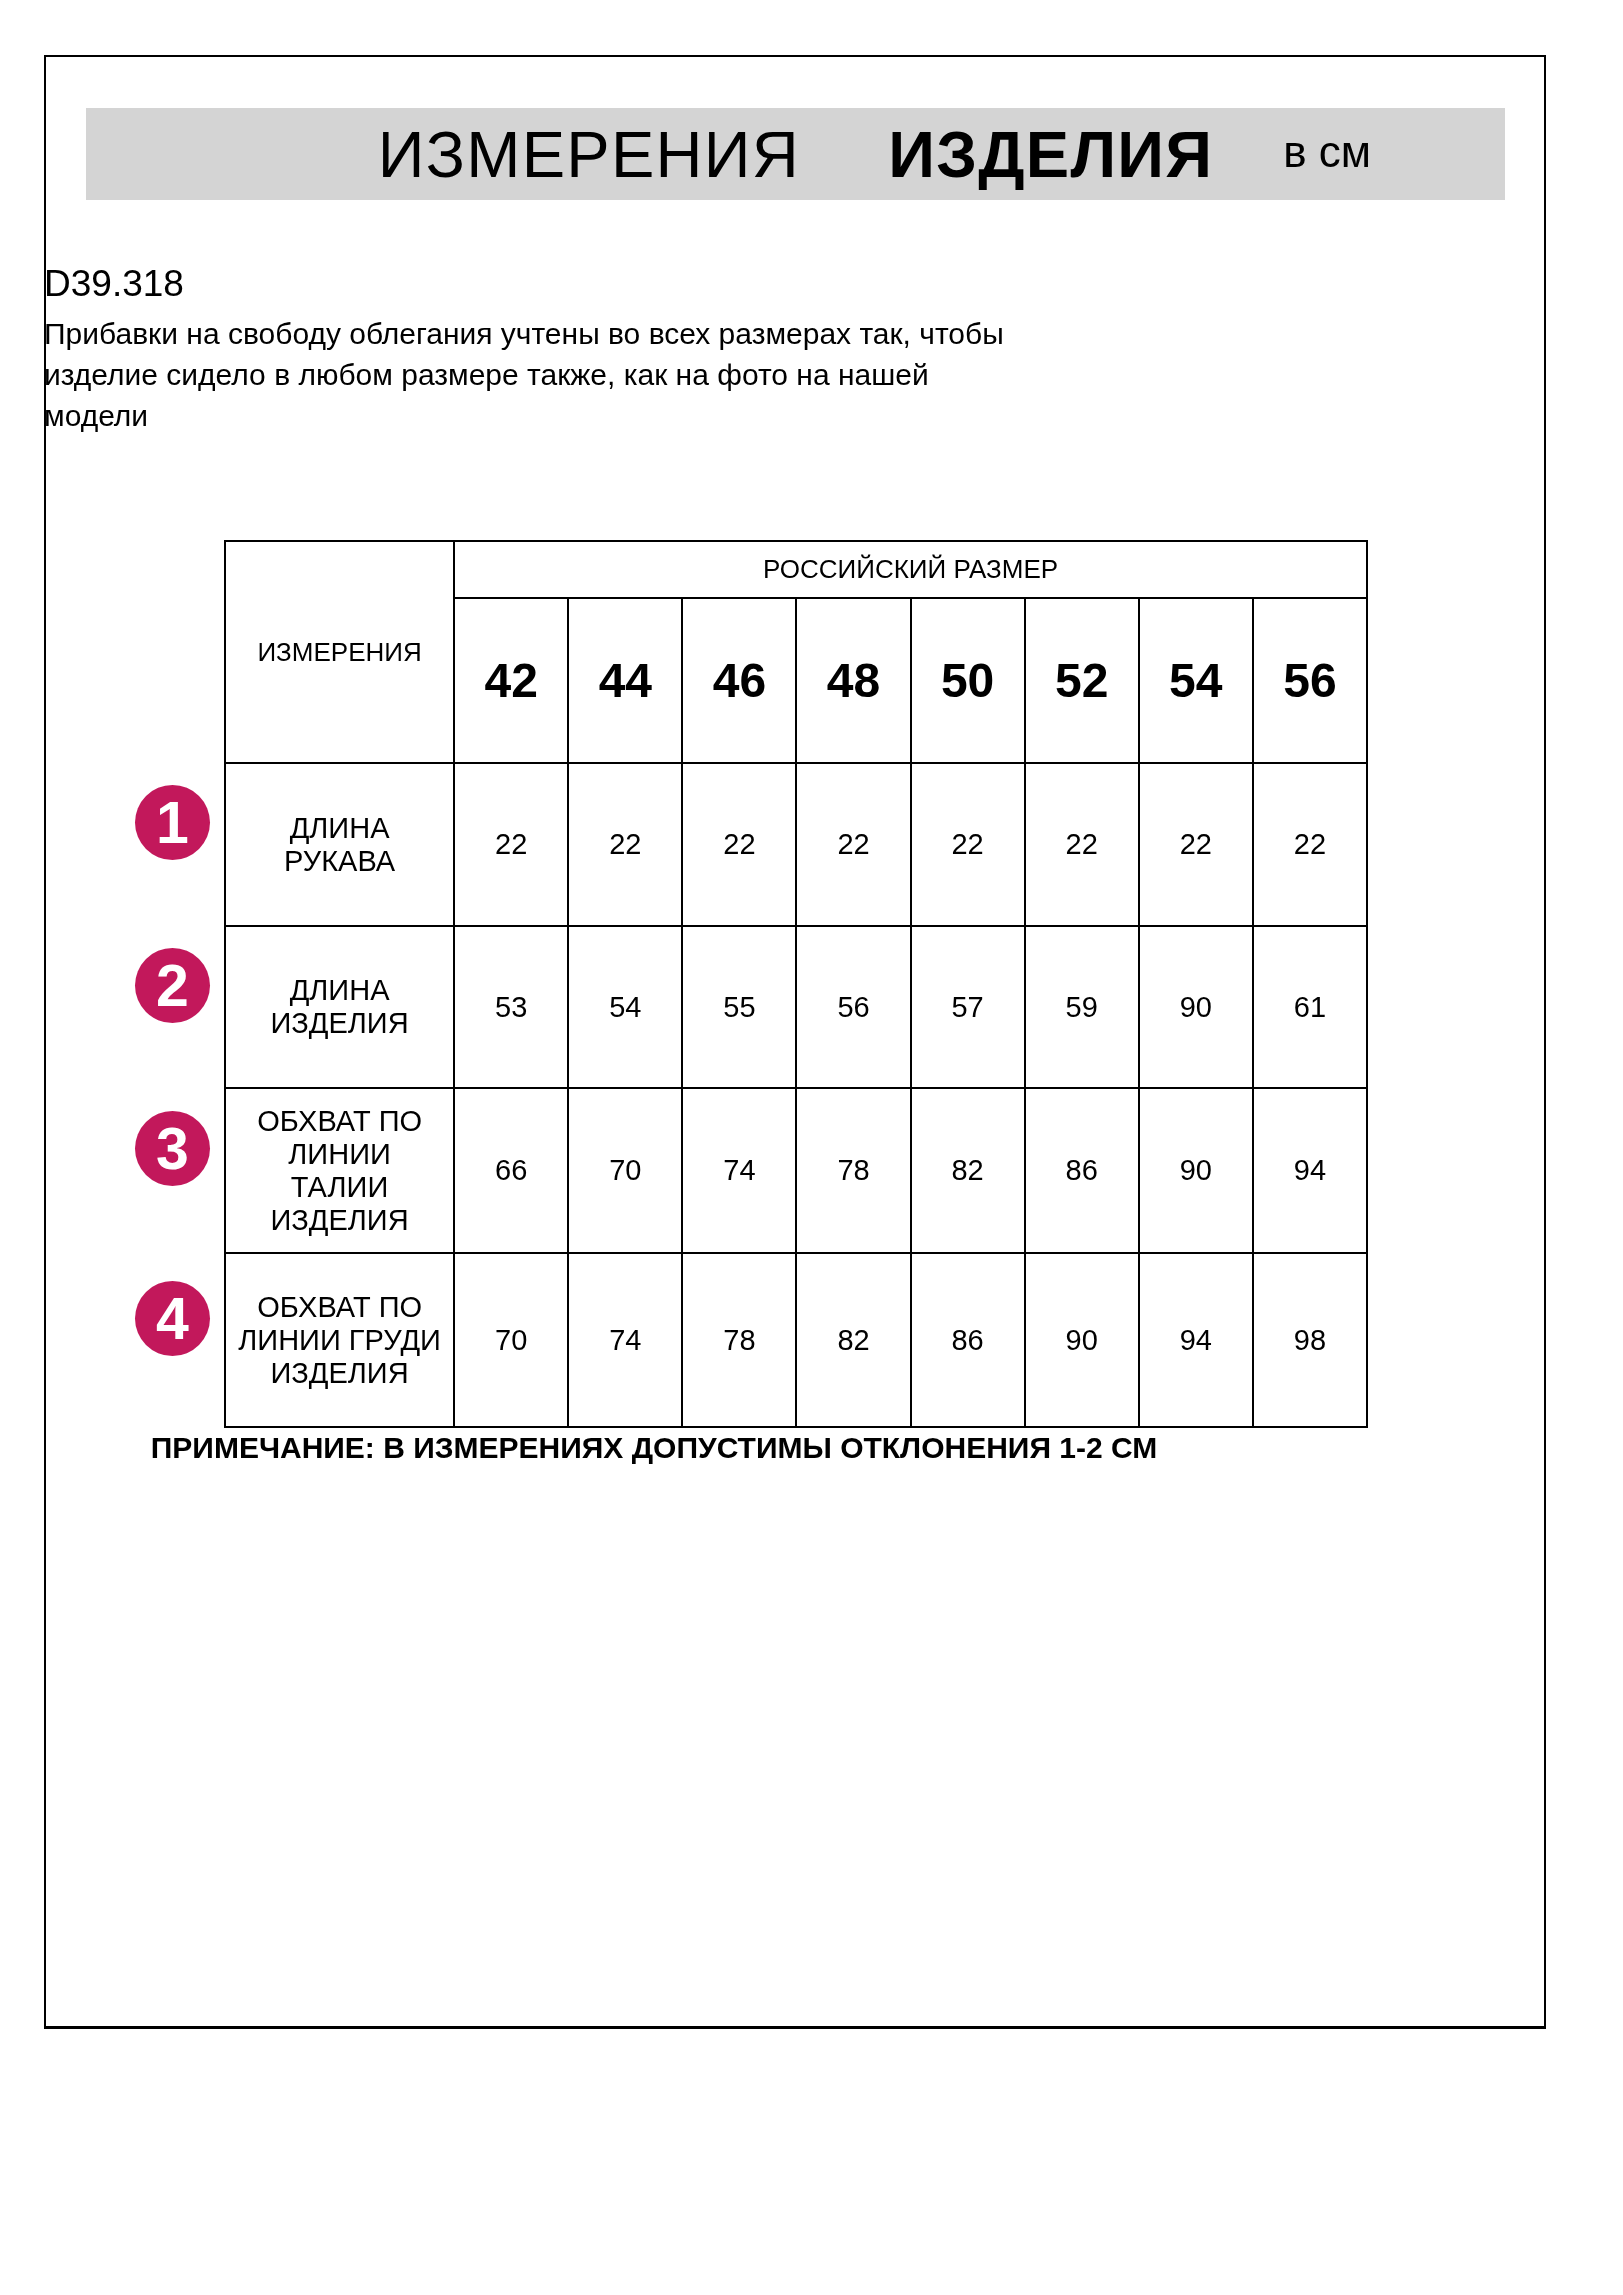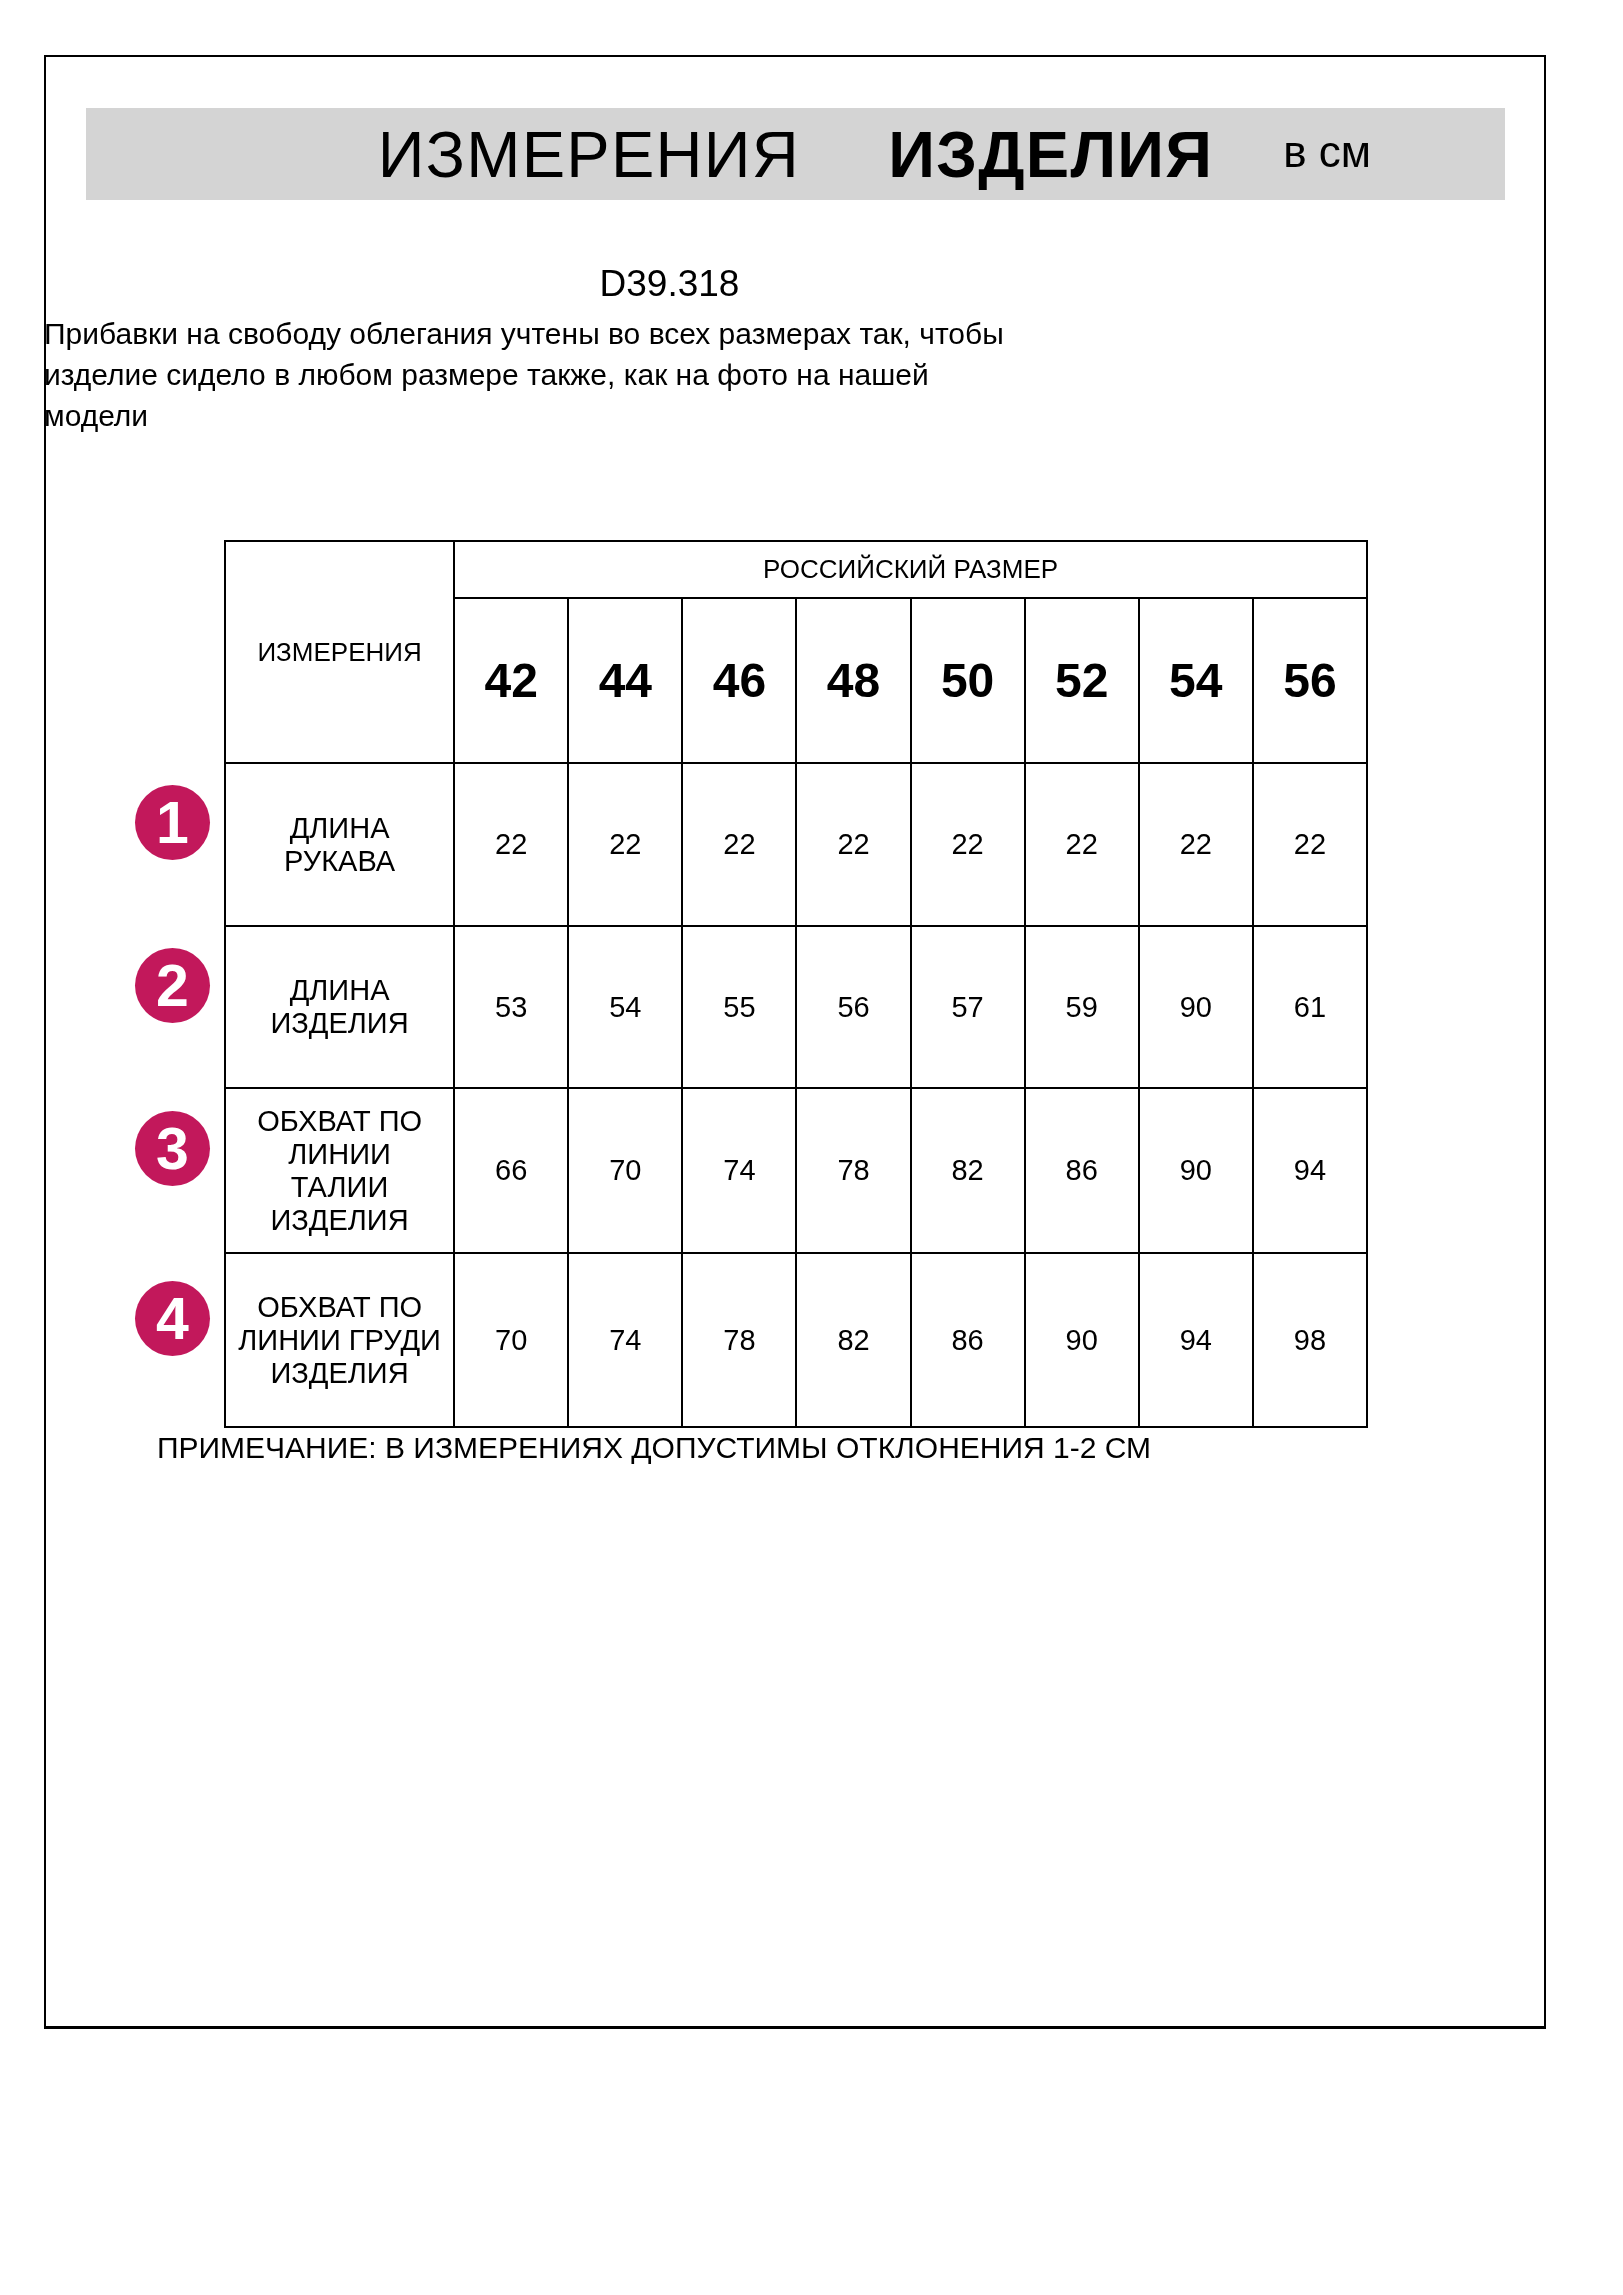--- a/index.html
+++ b/index.html
@@ -17,21 +17,21 @@
   }
   .banner{
     position:absolute;left:86px;top:108px;width:1419px;height:92px;
     display:flex;align-items:center;justify-content:center;
   }
   .banner .t1{font-size:65px;font-weight:400;letter-spacing:1.3px;}
   .banner .t2{font-size:65px;font-weight:700;letter-spacing:1.3px;margin-left:88px;}
   .banner .t3{position:absolute;right:134px;top:50%;transform:translateY(-54%);font-size:44px;font-weight:400;}
   .code{
     position:absolute;left:44px;top:263px;width:1251px;
-    text-align:center;font-size:37px;font-weight:400;
+    text-align:left;font-size:37px;font-weight:400;
   }
   .intro{
     position:absolute;left:44px;top:313px;width:1502px;
     text-align:left;font-size:30px;line-height:41px;font-weight:400;
   }
   table.size-table{
     position:absolute;left:224px;top:540px;
     border-collapse:collapse;table-layout:fixed;
     width:1144px;
   }
@@ -59,21 +59,21 @@
     border-radius:50%;
     display:flex;align-items:center;justify-content:center;
     color:#fff;font-size:59px;font-weight:700;
   }
   .circle.n1{top:785px;}
   .circle.n2{top:948px;}
   .circle.n3{top:1111px;}
   .circle.n4{top:1281px;}
   .note{
     position:absolute;left:44px;top:1431px;width:1220px;
-    text-align:center;font-size:30px;font-weight:400;
+    text-align:center;font-size:30px;font-weight:700;
   }
 </style>
 </head>
 <body>
 
 <div class="page-border"></div>
 
 <div class="banner" style="background-color: rgb(212, 212, 212);">
   <span class="t1">ИЗМЕРЕНИЯ</span>
   <span class="t2">ИЗДЕЛИЯ</span>

